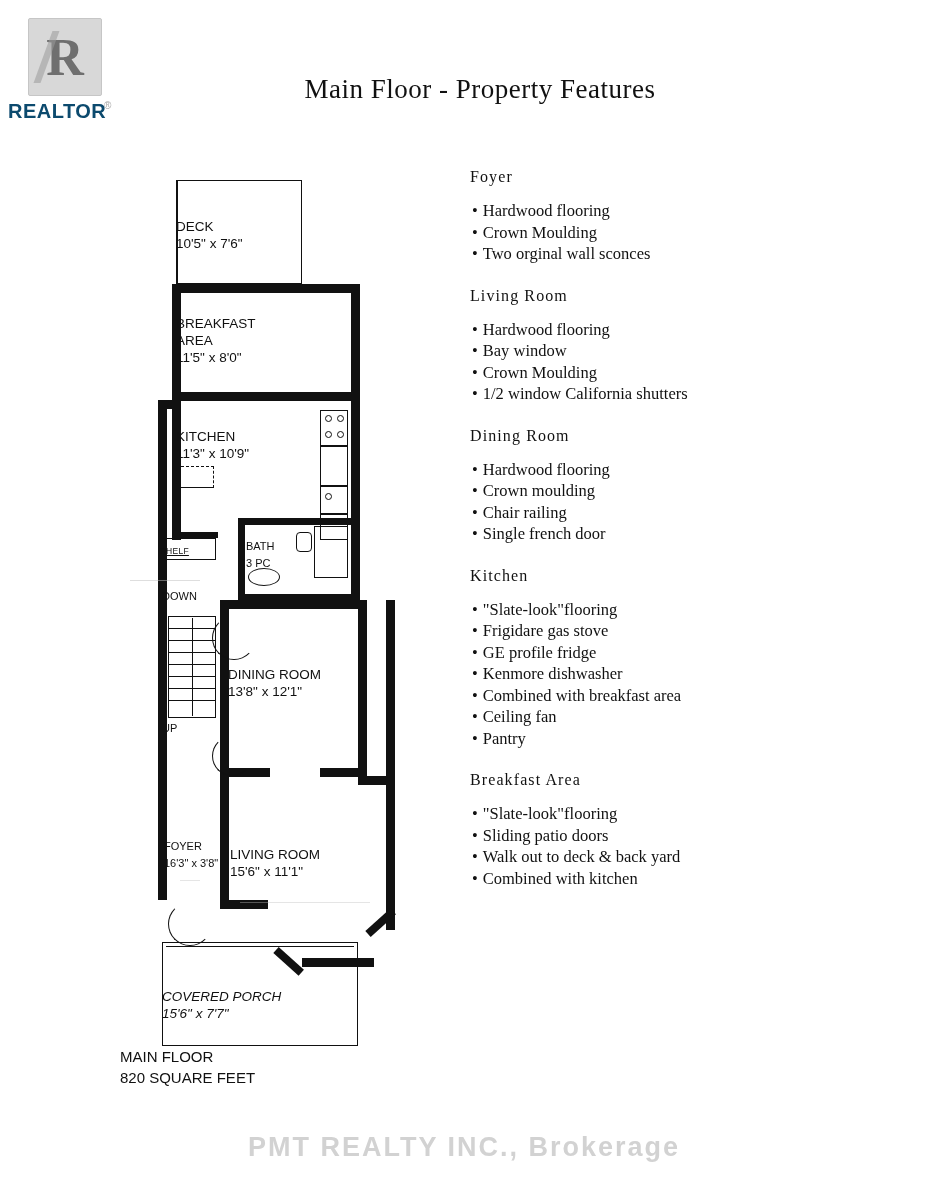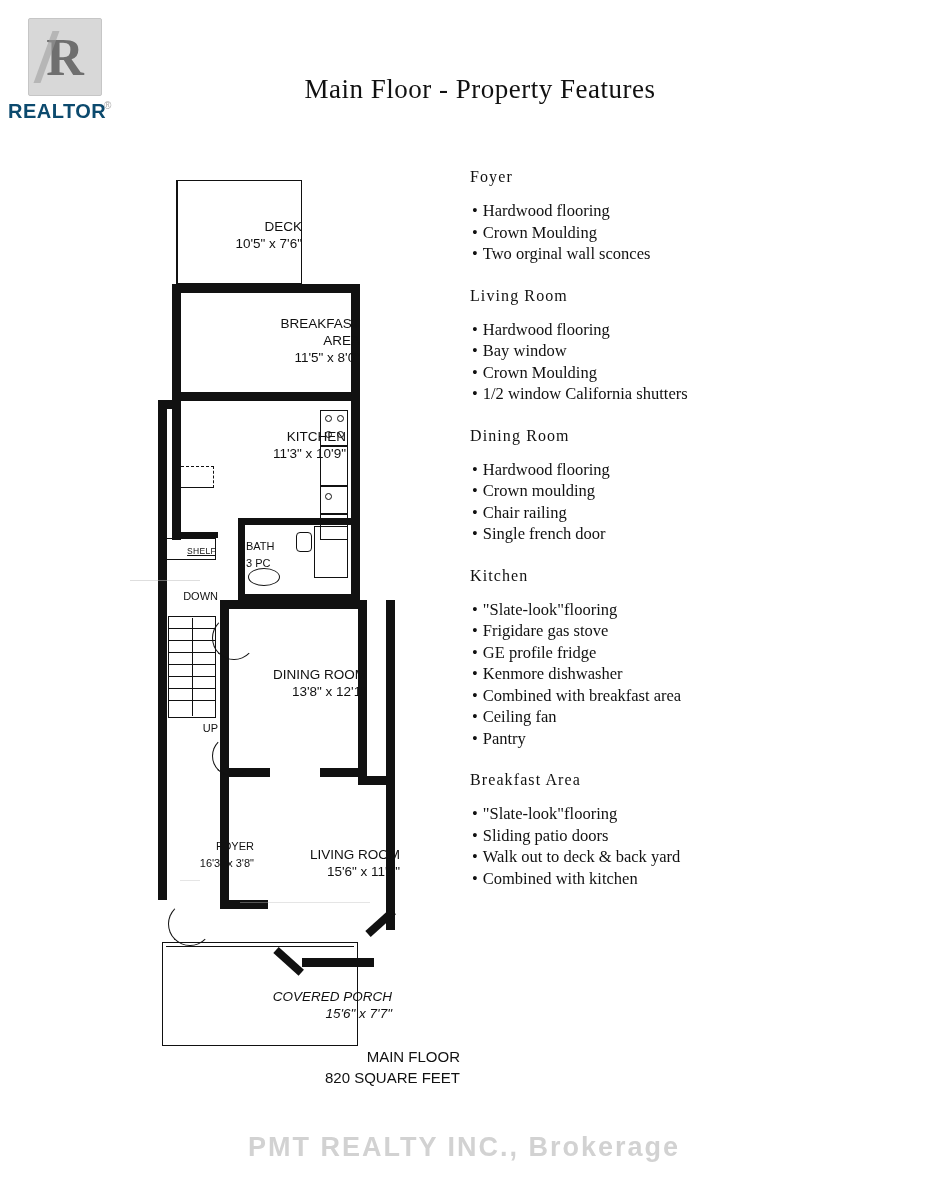--- a/index.html
+++ b/index.html
@@ -124,33 +124,33 @@
 
   .wall { position: absolute; background: #111; }
   .thin { position: absolute; border: 1px solid #111; }
   .thinline { position: absolute; background: #111; }
 
   .lbl {
     position: absolute;
     font-family: "Liberation Sans", sans-serif;
     font-size: 13.5px;
     color: #111;
-    text-align: right;
+    text-align: left;
     white-space: nowrap;
     line-height: 17px;
   }
   .lbl.small { font-size: 11px; }
   .lbl.tiny { font-size: 8.5px; letter-spacing: 0.3px; text-decoration: underline; }
 
   .footer-caption {
     position: absolute;
     left: 120px;
     top: 1046px;
     width: 340px;
-    text-align: right;
+    text-align: left;
     font-family: "Liberation Sans", sans-serif;
     font-size: 15px;
     line-height: 21px;
     color: #111;
   }
 
   
   .watermark {
     position: absolute;
     left: 0;

